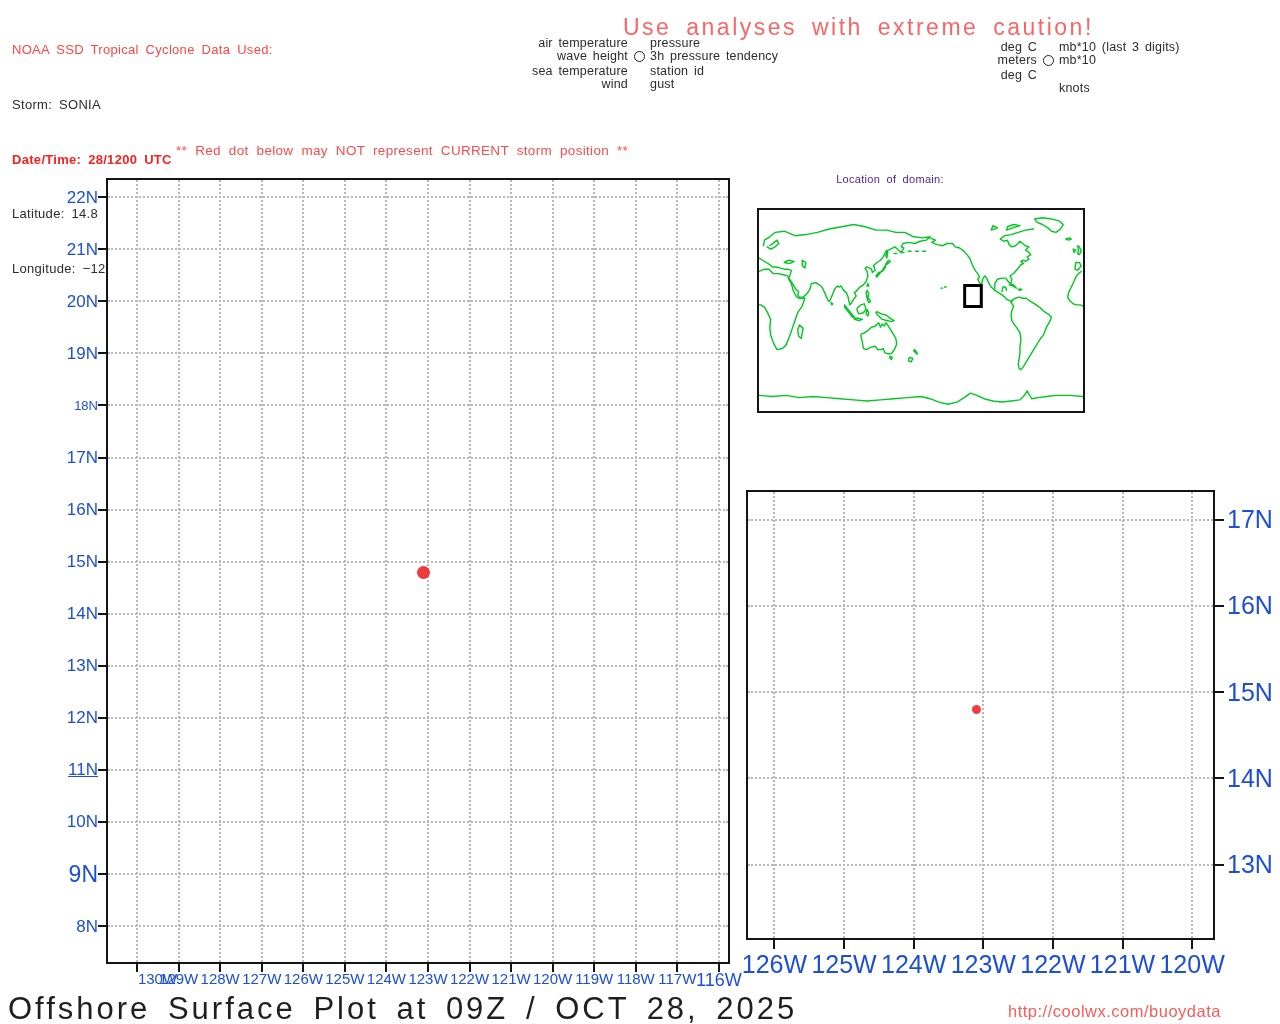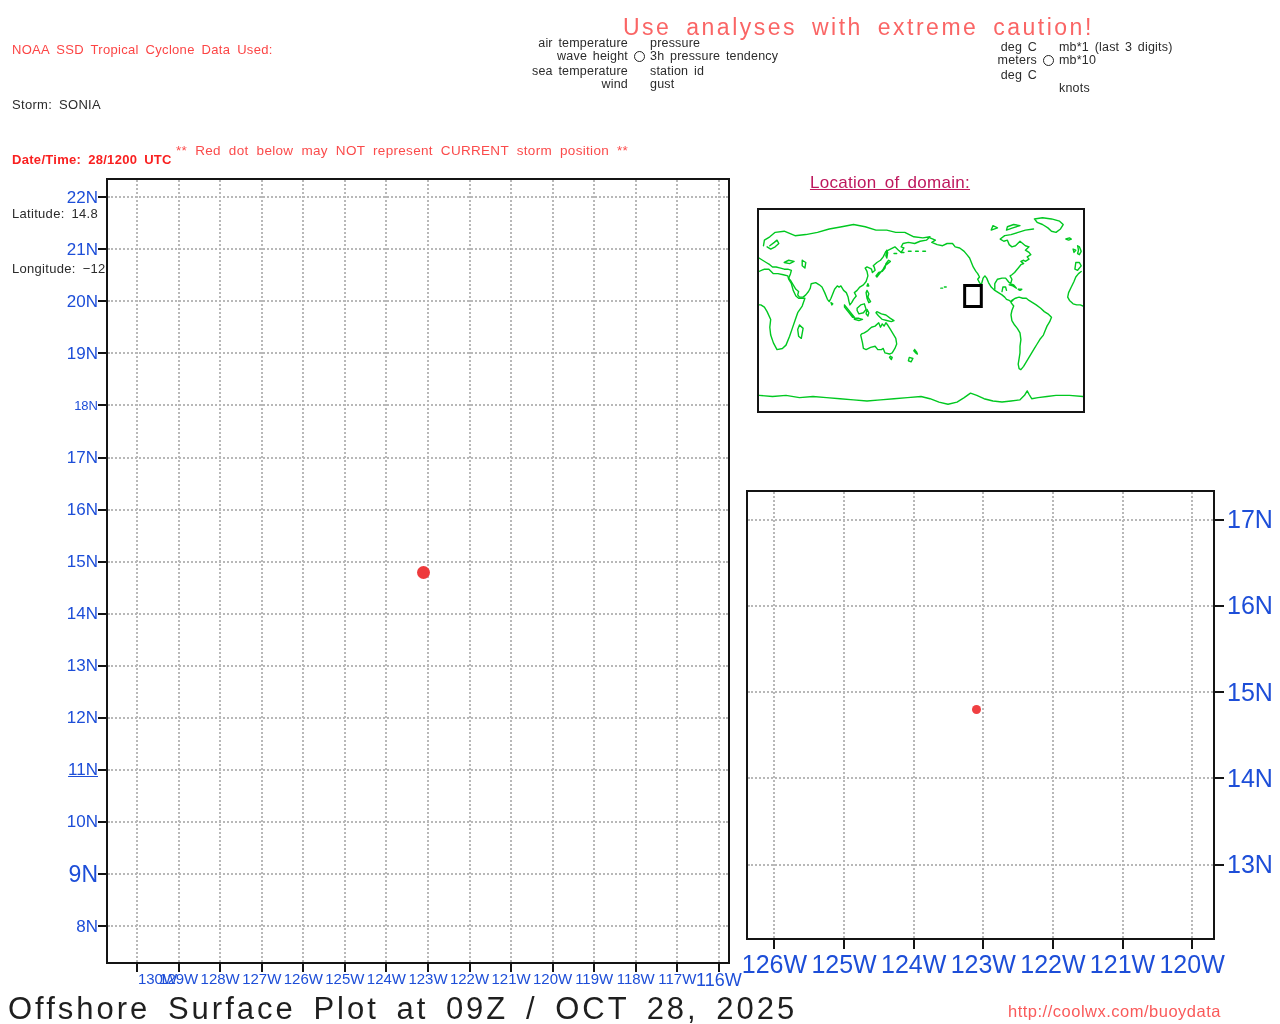--- a/index.html
+++ b/index.html
@@ -25,21 +25,21 @@
   
   .plot{position:absolute;border:2px solid #141414;box-sizing:border-box;background:#fff;}
   #main-plot{left:106px;top:178px;width:624px;height:786px;}
   #zoom-plot{left:746px;top:490px;width:469px;height:450px;}
   .gridline-v{position:absolute;width:0;border-left:2px dotted #b8b8b8;}
   .gridline-h{position:absolute;height:0;border-top:2px dotted #b8b8b8;}
   .axis-tick{position:absolute;background:#141414;}
   .tick-label{position:absolute;color:#1d4ed8;white-space:nowrap;}
   .storm-dot{position:absolute;border-radius:50%;}
   
-  #map-title{left:760px;top:173px;width:260px;text-align:center;font-size:17px;letter-spacing:.3px;word-spacing:3px;color:#be185d;text-decoration:underline;}
+  #map-title{left:760px;top:173px;width:260px;text-align:center;font-size:11px;letter-spacing:.3px;word-spacing:3px;color:#4c1d95;}
   #map-frame{left:757px;top:208px;width:328px;height:205px;border:2px solid #141414;box-sizing:border-box;}
   #map-frame svg{display:block;}
   .coast{fill:none;stroke:#00c820;stroke-width:1.4;stroke-linejoin:round;stroke-linecap:round;vector-effect:non-scaling-stroke;}
   .domain-rect{fill:none;stroke:#000;stroke-width:3;vector-effect:non-scaling-stroke;}
   
   #footer-title{left:8px;top:991px;font-size:31px;letter-spacing:3px;word-spacing:6px;color:#1f1f1f;white-space:nowrap;}
   #footer-url{left:1008px;top:1002px;font-size:16.5px;letter-spacing:.5px;color:#fa5a5a;text-decoration:none;white-space:nowrap;}
 </style>
 </head>
 <body>
@@ -64,21 +64,21 @@
     <div class="lcol">sea temperature</div>
     <div class="ccol"></div>
     <div class="rcol">station id</div>
     <div class="lcol">wind</div>
     <div class="ccol"></div>
     <div class="rcol">gust</div>
   </div>
 <div id="legend-units" class="abs legend">
     <div class="lcol">deg C</div>
     <div class="ccol"></div>
-    <div class="rcol">mb*1 (last 3 digits)</div>
+    <div class="rcol">mb*10 (last 3 digits)</div>
     <div class="lcol">meters</div>
     <div class="ccol"><span class="legend-circle"></span></div>
     <div class="rcol">mb*10</div>
     <div class="lcol">deg C</div>
     <div class="ccol"></div>
     <div class="rcol"></div>
     <div class="lcol"></div>
     <div class="ccol"></div>
     <div class="rcol">knots</div>
   </div>

